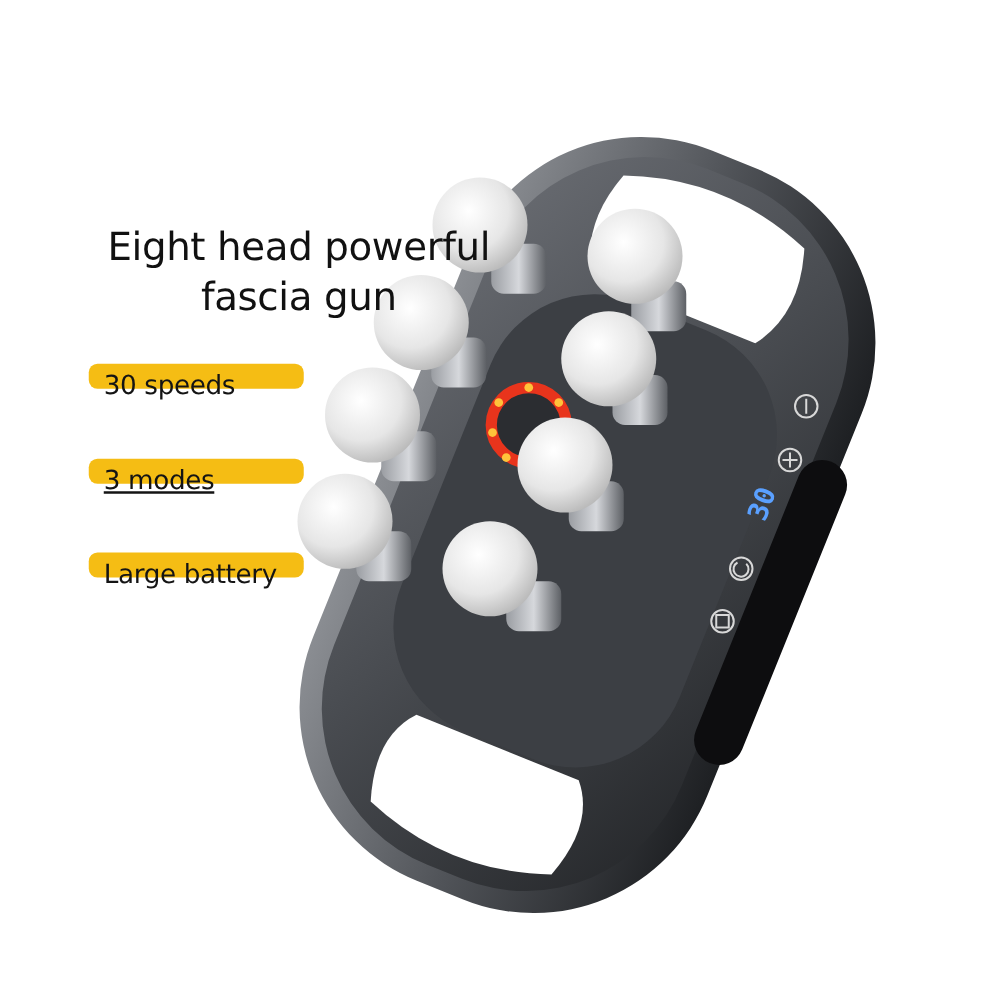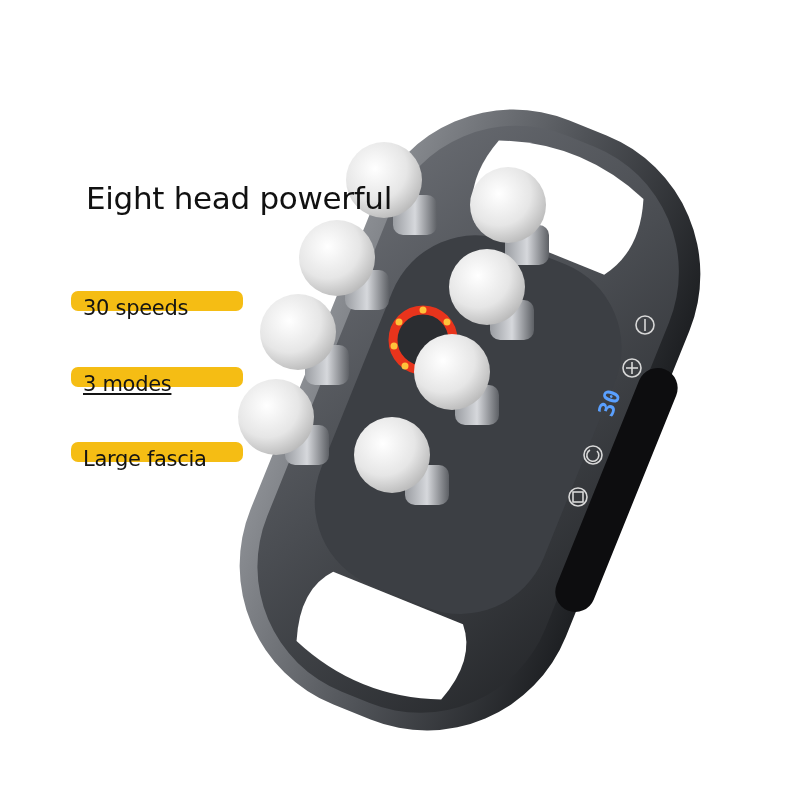--- a/index.html
+++ b/index.html
@@ -119,17 +119,18 @@
       </g>
     <g>
         <rect x="405" y="465" width="44" height="40" rx="10" fill="url(#stemGrad)"></rect>
         <circle cx="392" cy="455" r="38" fill="url(#ballGrad)"></circle>
       </g>
   </g>
 </svg>
 
 <div class="headline">
   <span>Eight head powerful</span>
+  <span>fascia gun</span>
 </div>
 
 <div class="pill" style="top:291px;">30 speeds</div>
 <div class="pill" style="top:367px;text-decoration:underline;">3 modes</div>
-<div class="pill" style="top:442px;">Large fascia</div>
+<div class="pill" style="top:442px;">Large battery</div>
 
 </body></html>

